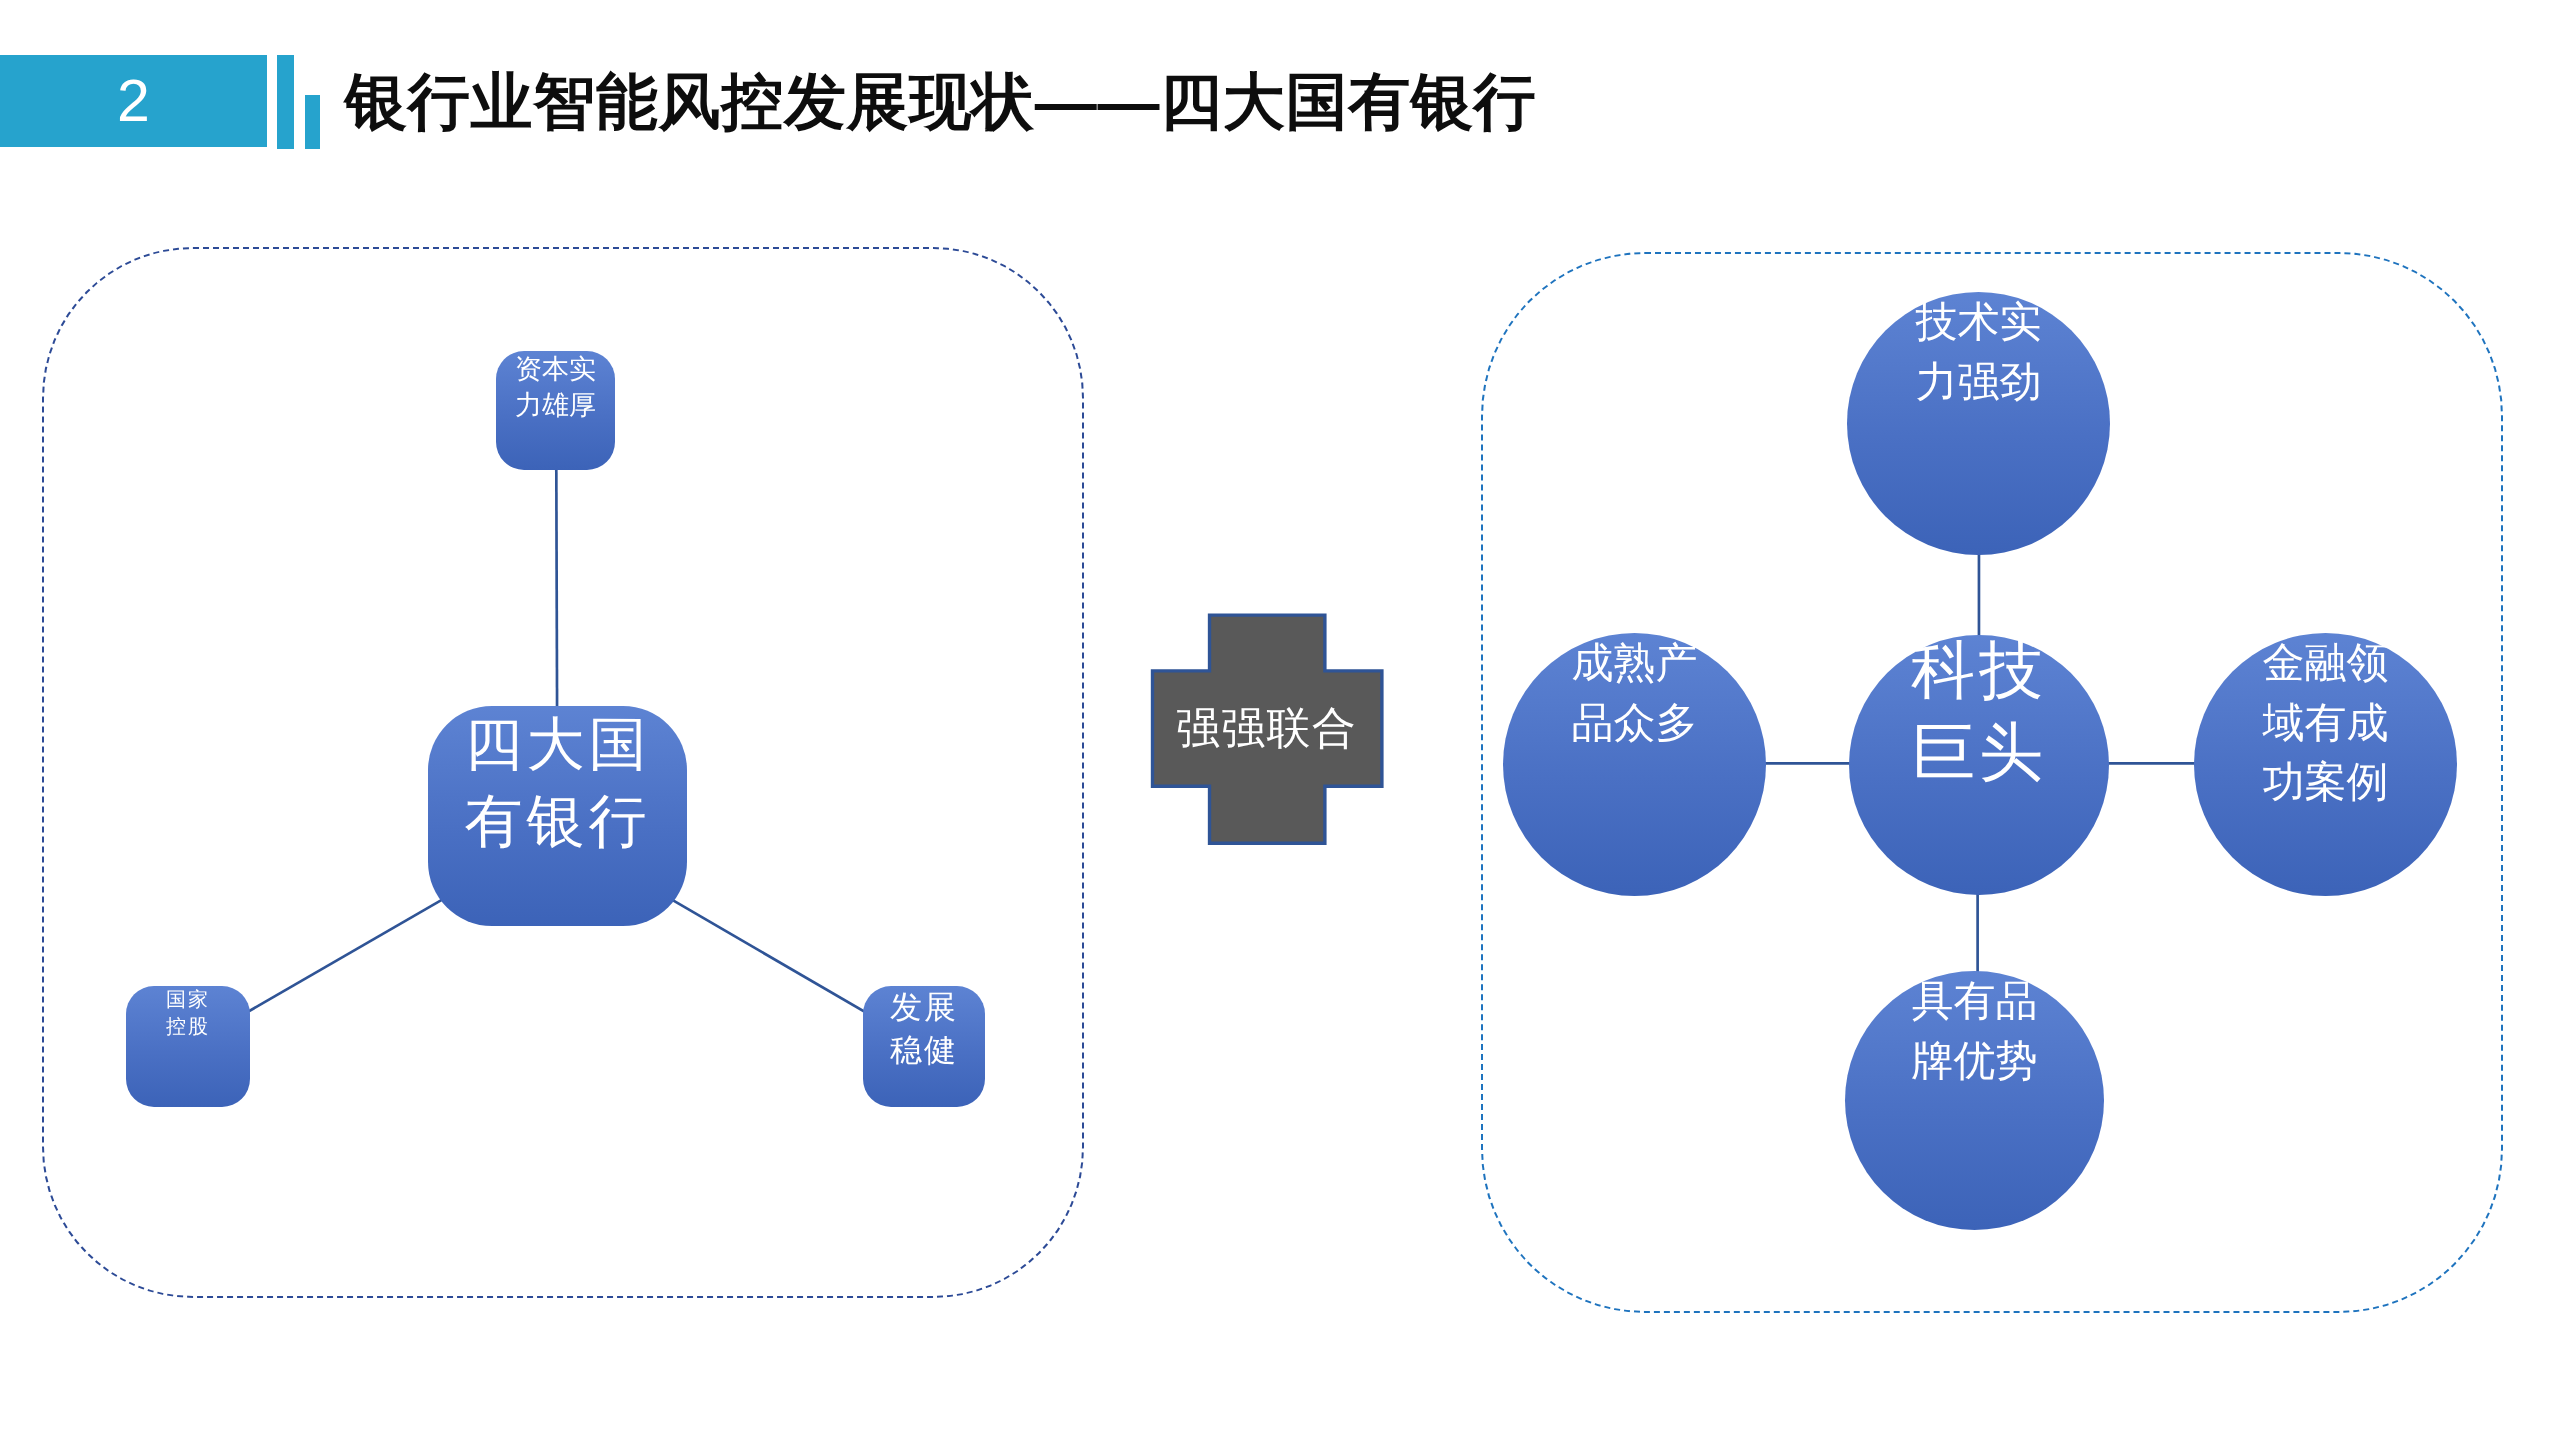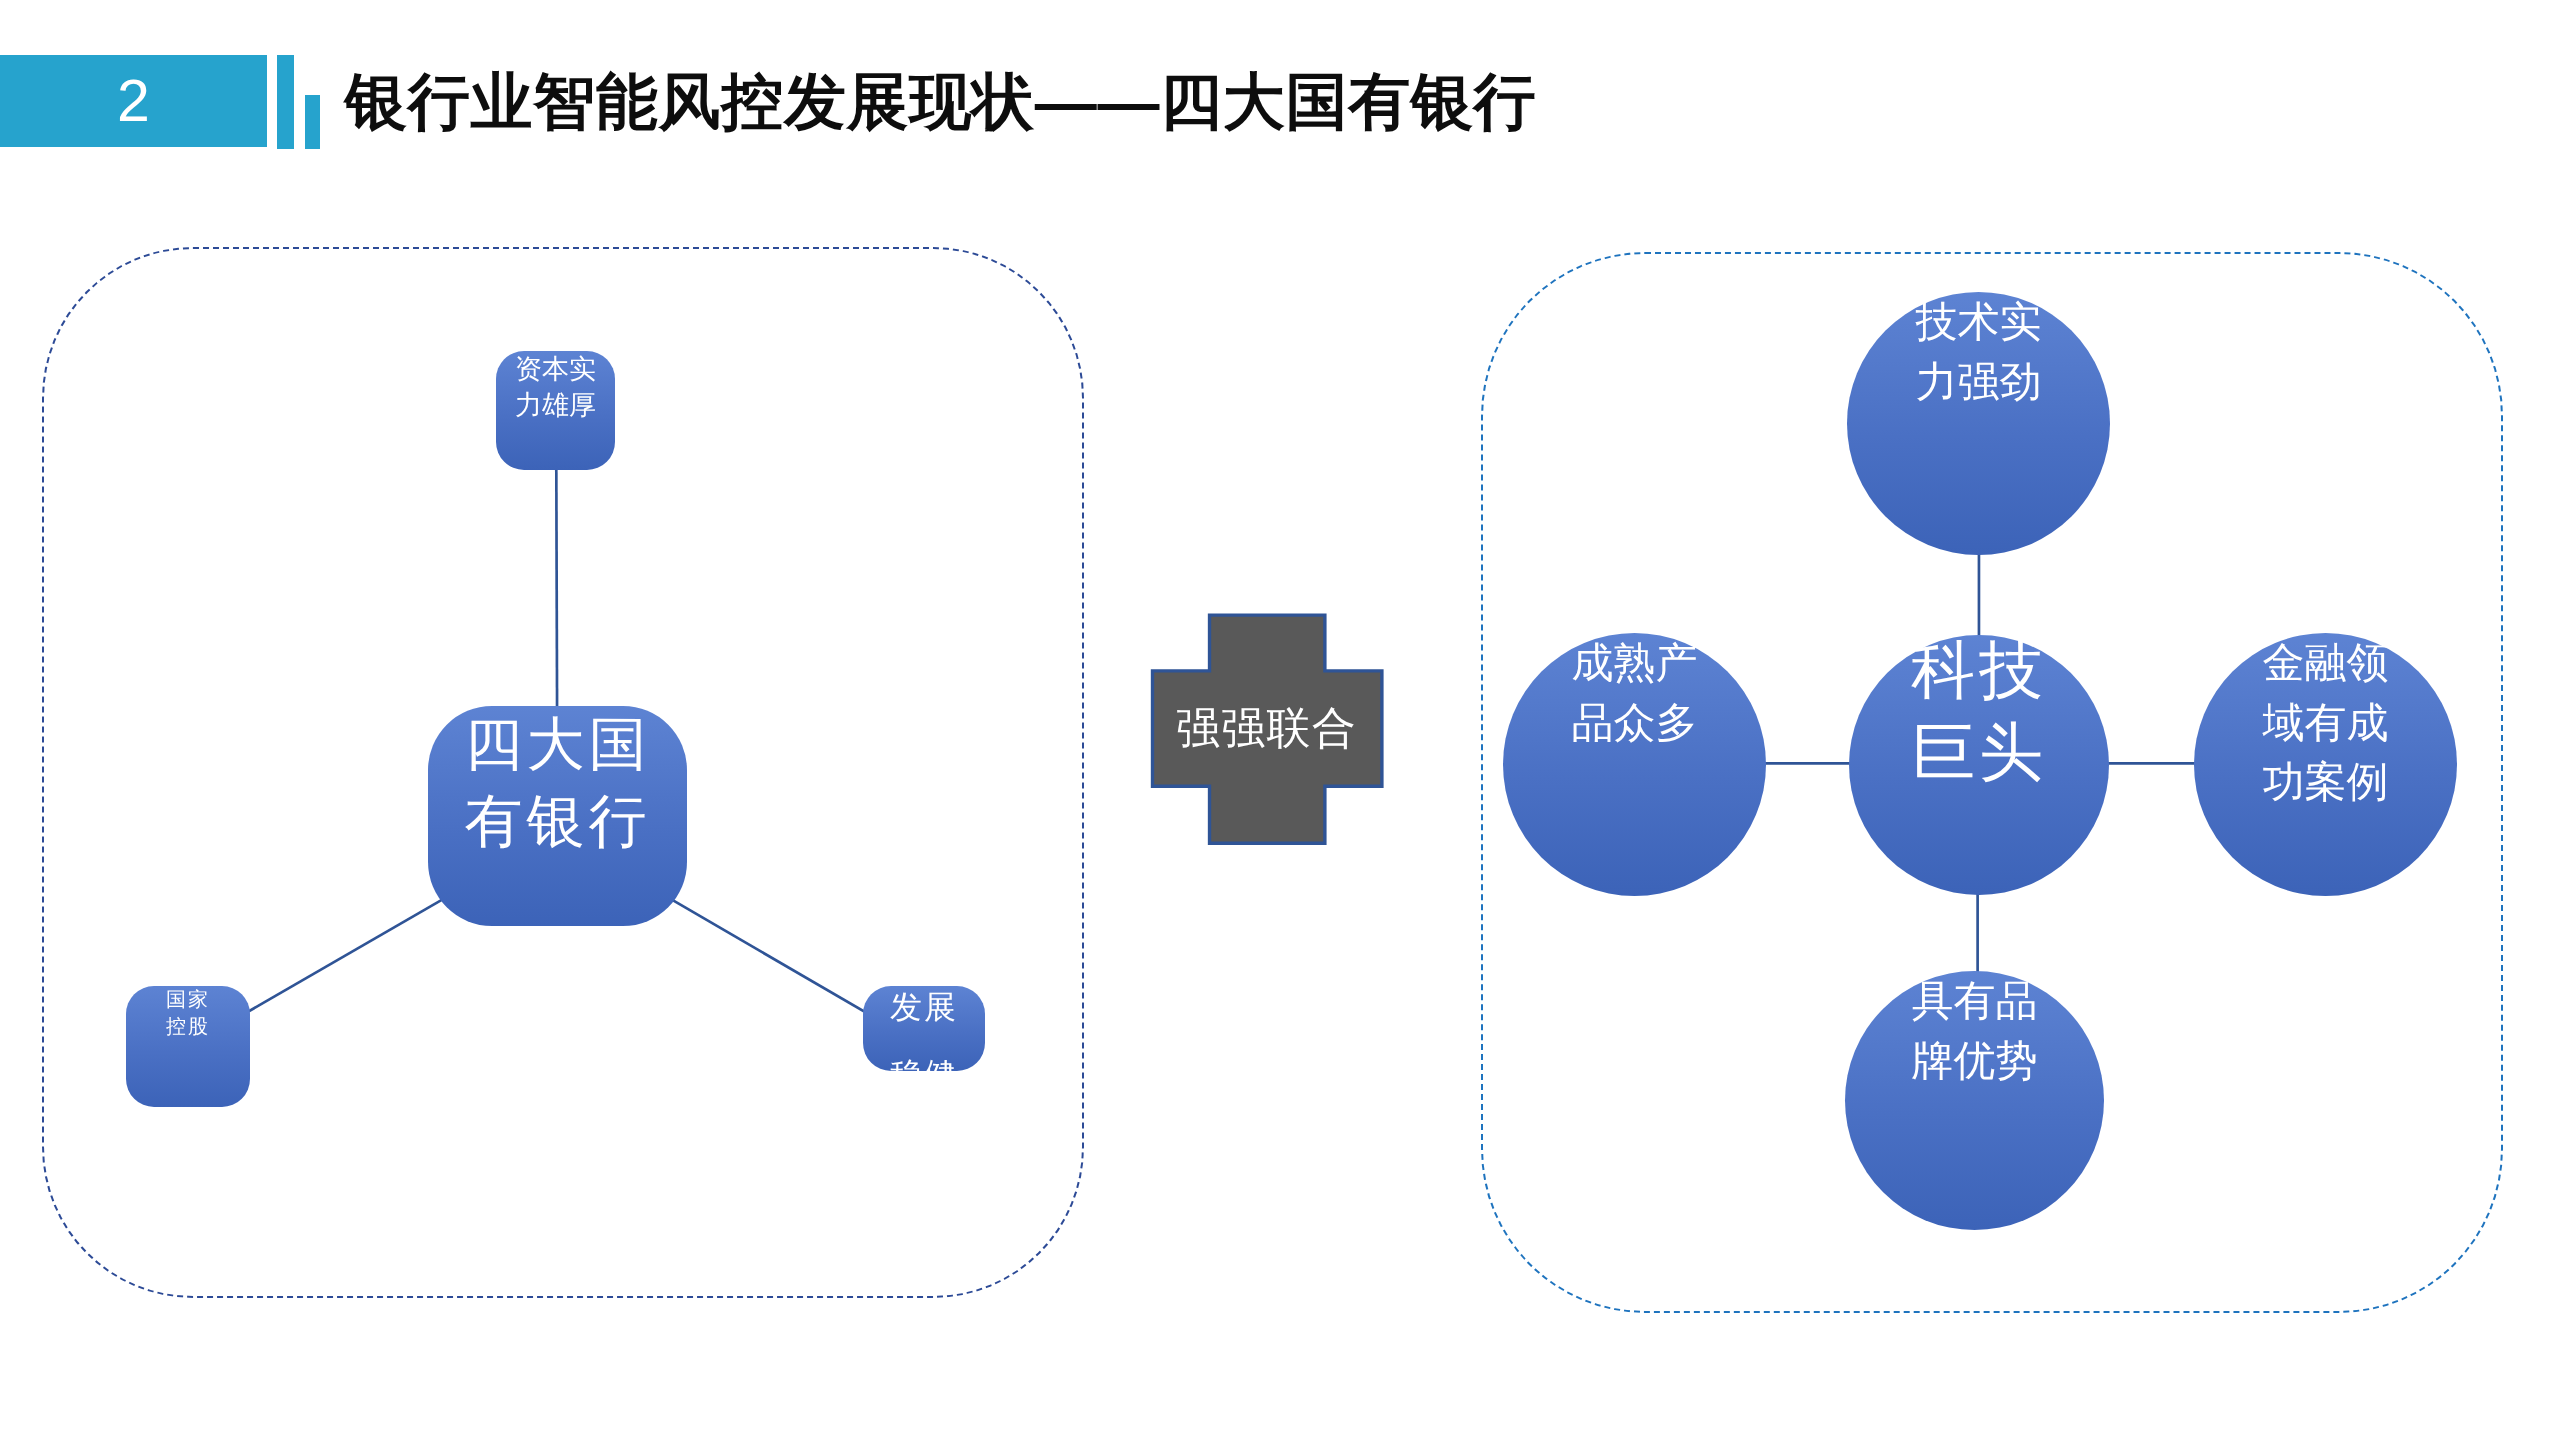--- a/index.html
+++ b/index.html
@@ -46,21 +46,21 @@
     font-family:"DejaVu Serif", serif;
     background:linear-gradient(180deg,#5D83D3 0%,#4A70C4 55%,#3C63B8 100%);
   }
   .node .ln{display:block;}
 
   .sq{border-radius:28px;}
   .sq.capital{left:496px;top:351px;width:119px;height:119px;font-size:27px;line-height:1.32;}
   .sq.big-center{left:428px;top:706px;width:259px;height:220px;border-radius:64px;
                  font-size:58px;line-height:1.32;letter-spacing:4px;}
   .sq.state{left:126px;top:986px;width:124px;height:121px;font-size:20px;line-height:1.35;letter-spacing:2px;}
-  .sq.steady{left:863px;top:986px;width:122px;height:85px;font-size:32px;line-height:1.35;letter-spacing:2px;gap:24px;}
+  .sq.steady{left:863px;top:986px;width:122px;height:121px;font-size:32px;line-height:1.35;letter-spacing:2px;}
 
   .circle{border-radius:50%;}
   .circle.tech-center{left:1849px;top:635px;width:260px;height:260px;
                       font-size:64px;line-height:1.28;letter-spacing:4px;font-family:Liberation Mono, monospace;}
   .circle.tech-top{left:1847px;top:292px;width:263px;height:263px;font-size:42px;line-height:1.42;}
   .circle.products{left:1503px;top:633px;width:263px;height:263px;font-size:42px;line-height:1.42;}
   .circle.cases{left:2194px;top:633px;width:263px;height:263px;font-size:42px;line-height:1.42;}
   .circle.brand{left:1845px;top:971px;width:259px;height:259px;font-size:42px;line-height:1.42;}
 
   

